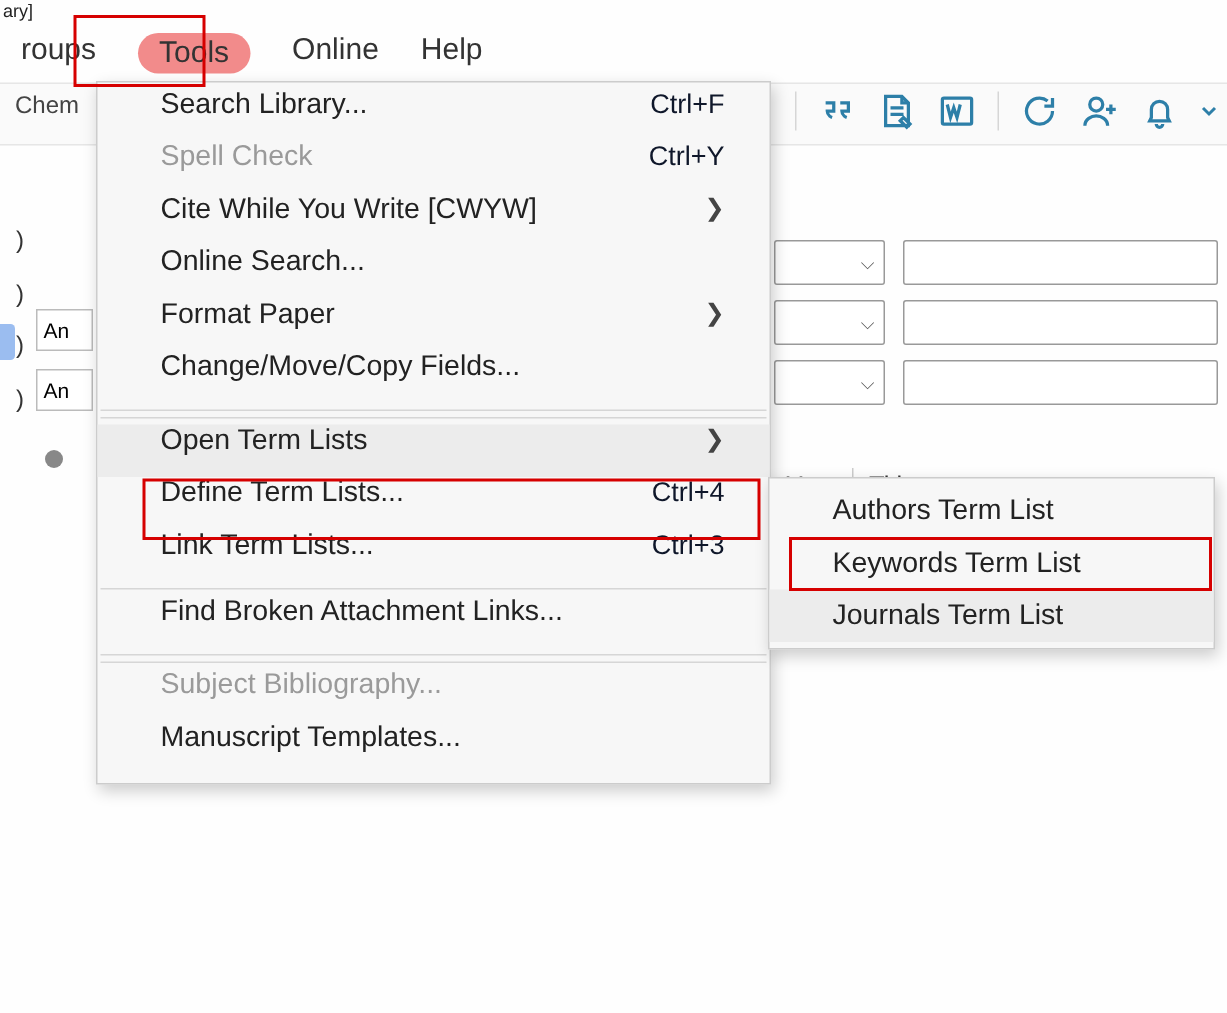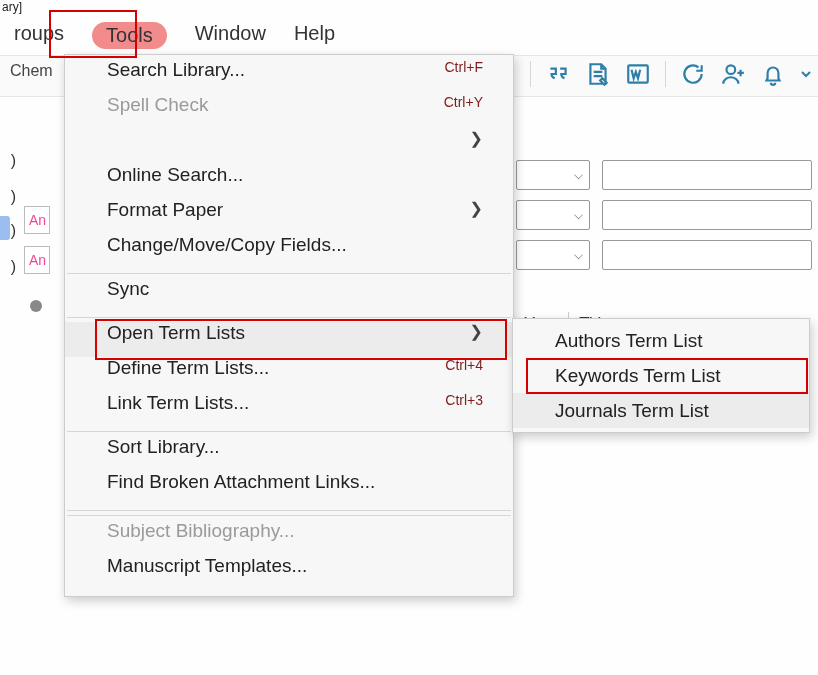--- a/index.html
+++ b/index.html
@@ -100,26 +100,26 @@
   .left-bluebox {
     position: absolute;
     left: 0;
     width: 10px; height: 24px;
     background: #9bbdf0;
     border-radius: 0 3px 3px 0;
   }
   .field-cell{
     position:absolute;
     left:24px;
-    width:26px;
+    width:38px;
     height:28px;
     border:1px solid #bbb;
     background:#fff;
     font-size:14px;
-    color:#ec4899;
+    color:#000000;
     display:flex;
     align-items:center;
     padding-left:4px;
     box-sizing:border-box;
   }
   
   .combo {
     position: absolute;
     height: 30px;
     border: 1px solid #999;
@@ -167,22 +167,22 @@
     align-items: flex-start;
     height: 35px;
     padding: 0 30px 0 42px;
     font-size: 19px;
     color: #222;
     cursor: default;
   }
   .menu-panel .row.disabled { color: #9a9a9a; }
   .menu-panel .row .shortcut {
     margin-left: auto;
-    color: #7f1d1d;
-    font-size: 14px;
+    color: #0f172a;
+    font-size: 18px;
   }
   .menu-panel .row .sub-arrow {
     margin-left: auto;
     color: #444;
     font-size: 16px;
   }
   .menu-panel .row.hover {
     background: #ececec;
   }
   .menu-panel hr {
@@ -231,21 +231,21 @@
 <body>
 
 <div class="stage">
   <div class="caption">ary]</div>
 
   <div class="menu-bar">
     <div class="menu-item">roups</div>
     <div class="menu-item menu-tools">
       <span class="tools-pill">Tools</span>
     </div>
-    <div class="menu-item">Window</div>
+    <div class="menu-item">Online</div>
     <div class="menu-item">Help</div>
   </div>
   <div class="red-box-tools"></div>
 
   <div class="toolbar-bg"></div>
   <div class="toolbar-left">Chem</div>
   <div class="toolbar-icons">
     <span class="sep"></span>
     <span class="ticon">
       <svg viewBox="0 0 24 24">
@@ -317,54 +317,49 @@
   <div class="menu-panel">
     <div class="row">
       <span>Search Library...</span>
       <span class="shortcut">Ctrl+F</span>
     </div>
     <div class="row disabled">
       <span>Spell Check</span>
       <span class="shortcut">Ctrl+Y</span>
     </div>
     <div class="row">
+      <span>Cite While You Write [CWYW]</span>
       <span class="sub-arrow">❯</span>
     </div>
     <div class="row">
       <span>Online Search...</span>
     </div>
     <div class="row">
       <span>Format Paper</span>
       <span class="sub-arrow">❯</span>
     </div>
     <div class="row">
       <span>Change/Move/Copy Fields...</span>
     </div>
     <hr>
-    <div class="row">
-      <span>Sync</span>
-    </div>
     <hr>
     <div class="row hover">
       <span>Open Term Lists</span>
       <span class="sub-arrow">❯</span>
     </div>
     <div class="row">
       <span>Define Term Lists...</span>
       <span class="shortcut">Ctrl+4</span>
     </div>
     <div class="row">
       <span>Link Term Lists...</span>
       <span class="shortcut">Ctrl+3</span>
     </div>
     <hr>
     <div class="row">
-      <span>Sort Library...</span>
-    </div>
-    <div class="row">
       <span>Find Broken Attachment Links...</span>
     </div>
     <hr>
     <hr>
     <div class="row disabled">
       <span>Subject Bibliography...</span>
     </div>
     <div class="row">
       <span>Manuscript Templates...</span>
     </div>

